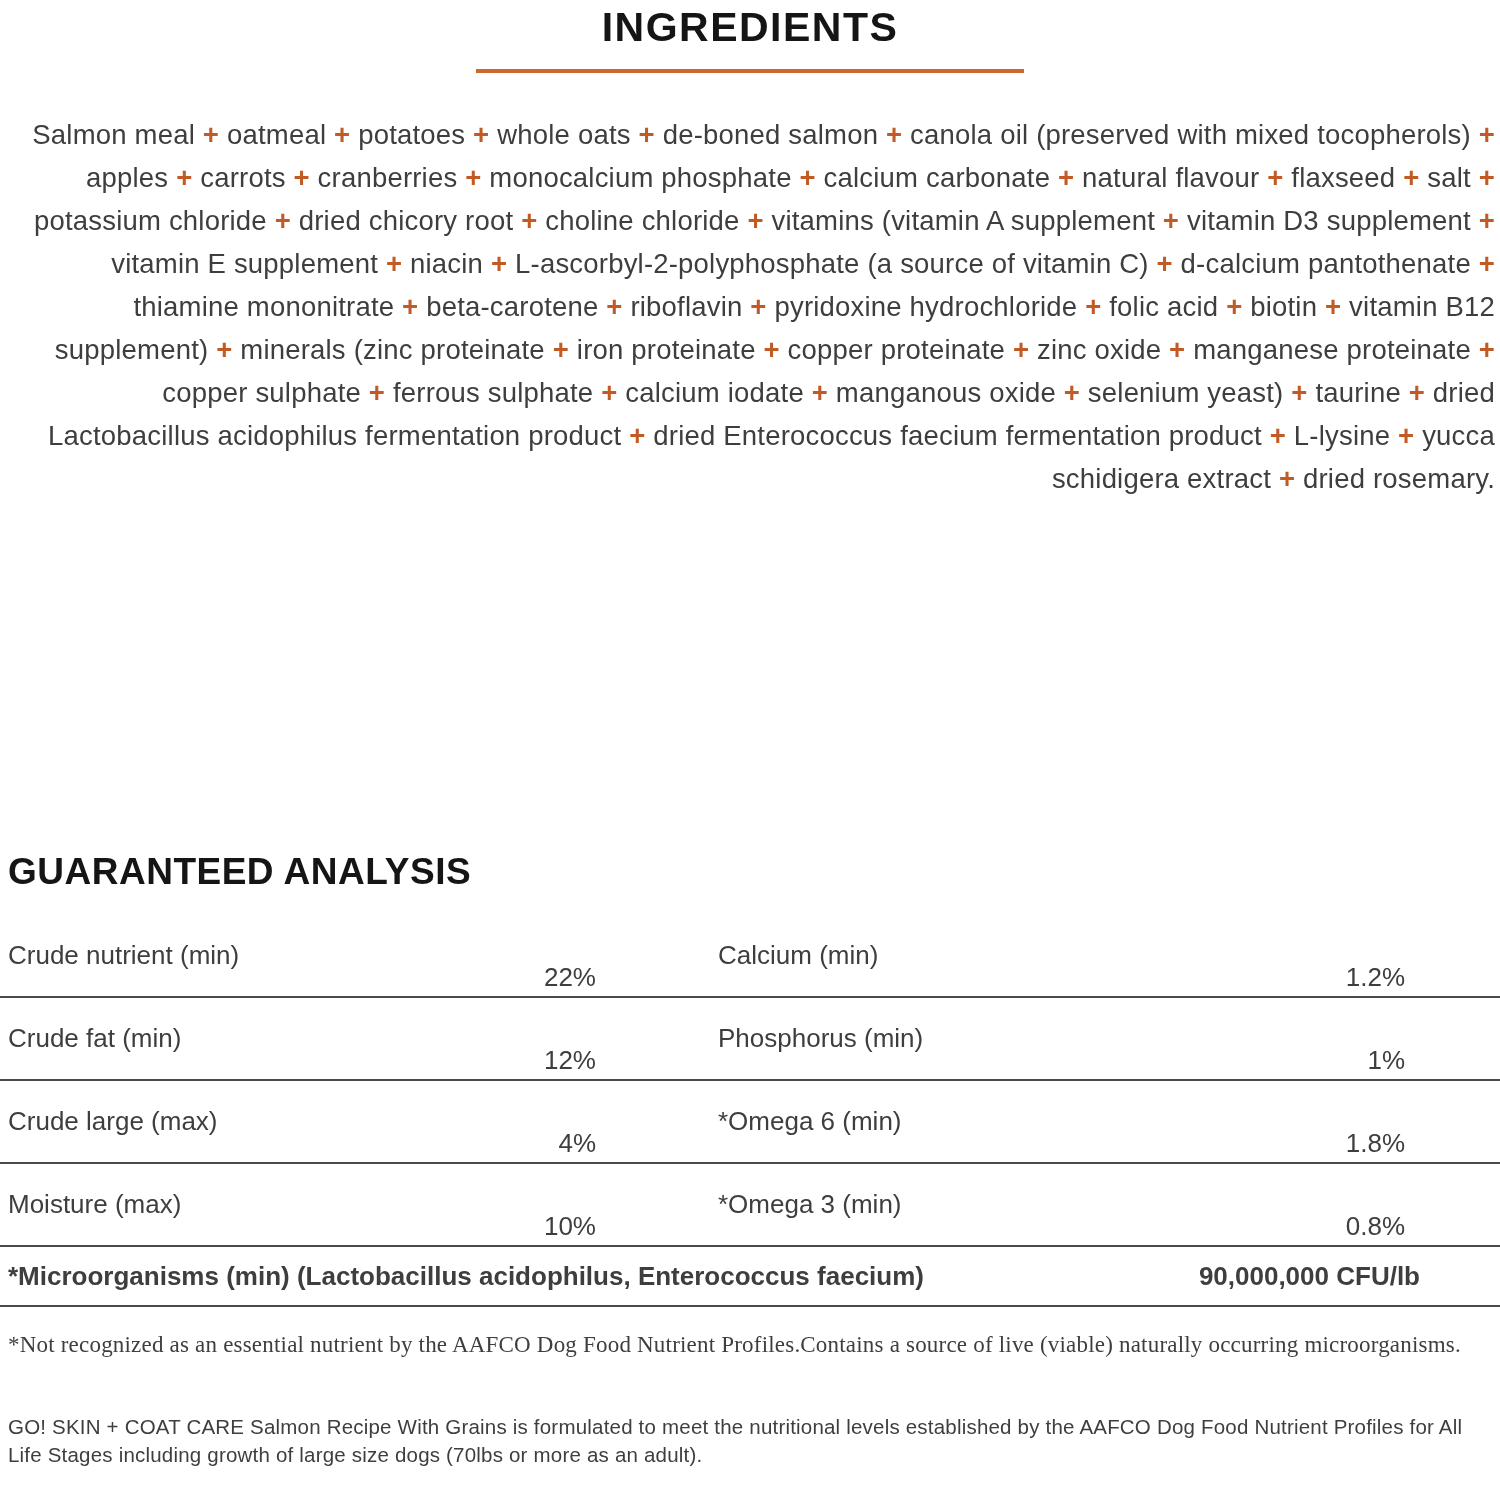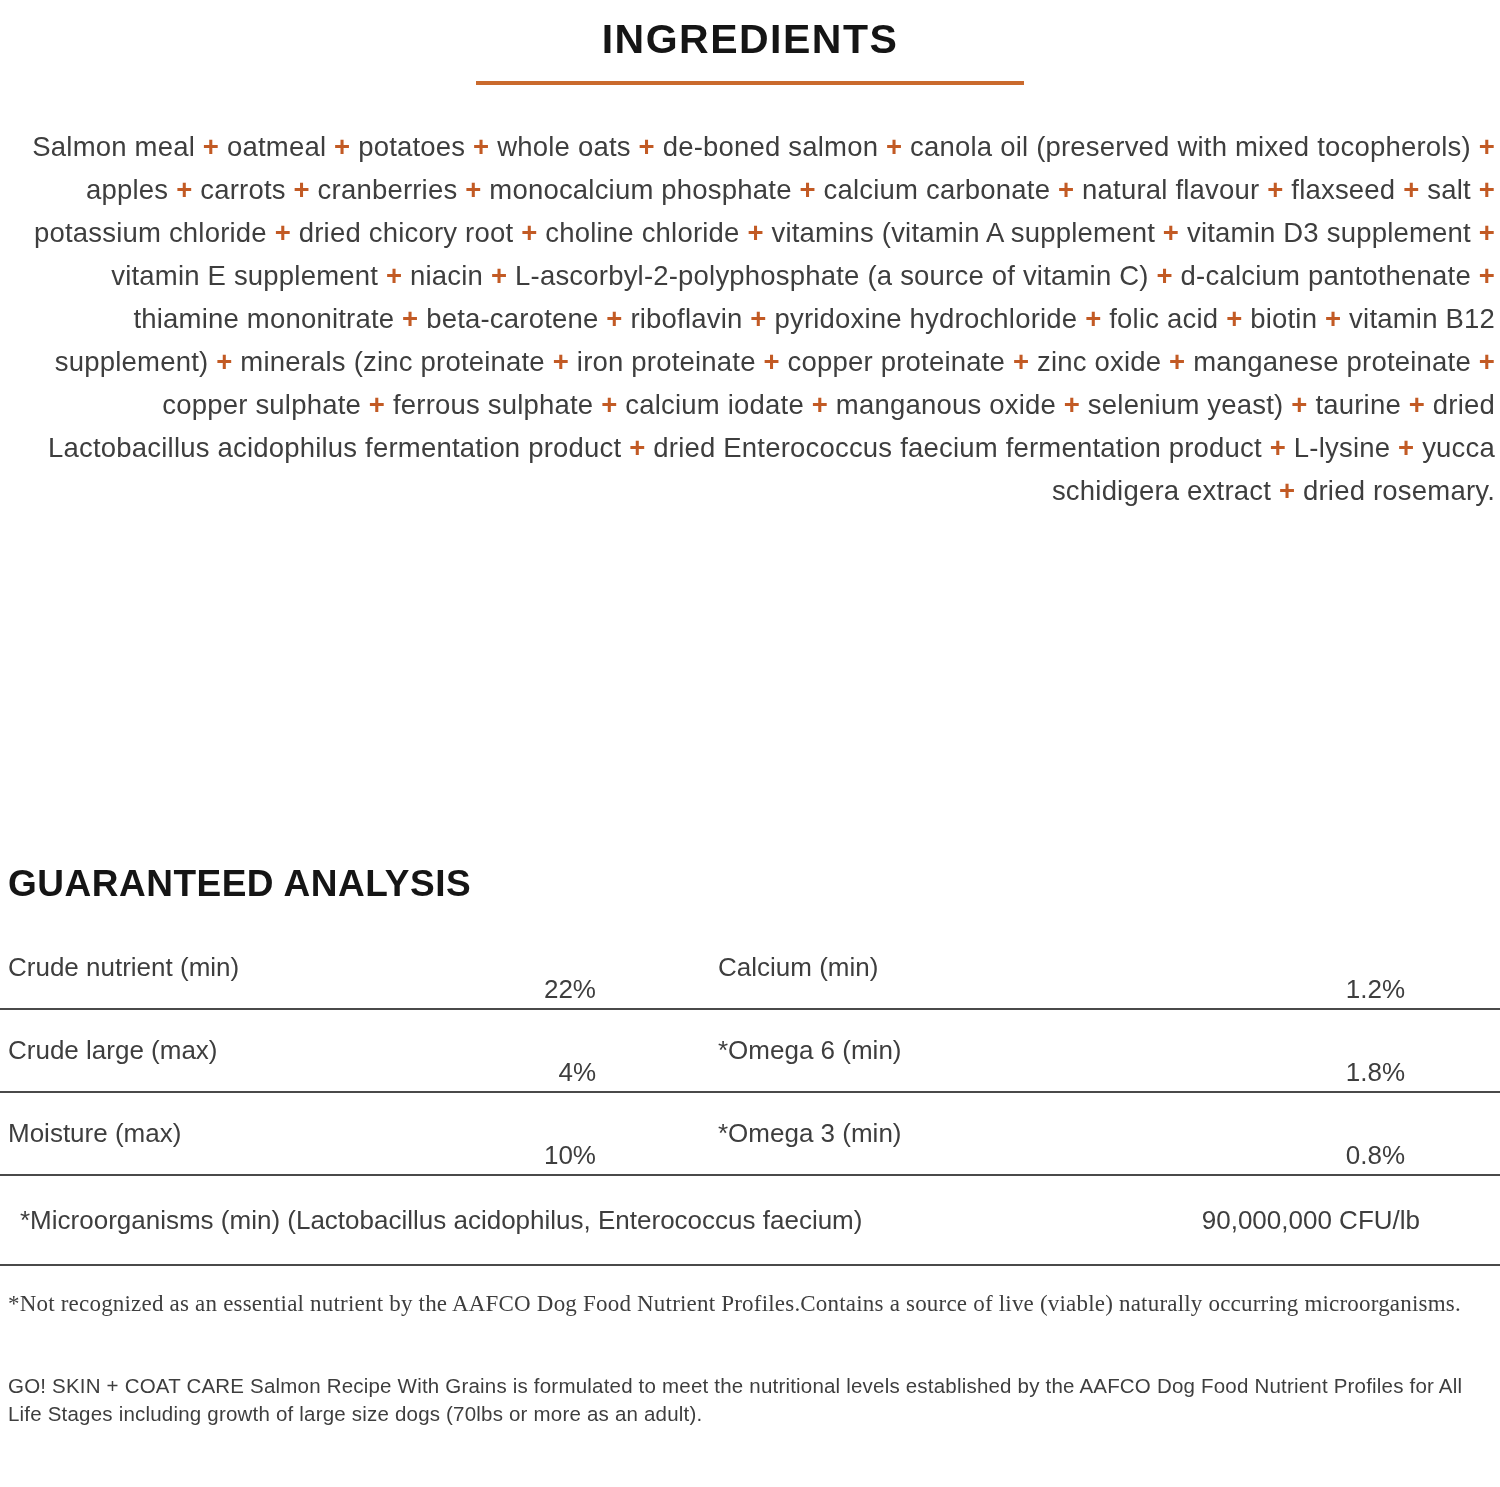--- a/index.html
+++ b/index.html
@@ -15,21 +15,21 @@
     width:1500px;
     height:1487px;
     overflow:hidden;
     background:#ffffff;
     font-family:"Liberation Sans", sans-serif;
     color:var(--body);
   }
 
   
   .ing-title{
-    margin:12px;
+    margin:0;
     padding-top:3px;
     text-align:center;
     font-size:41px;
     line-height:48px;
     font-weight:800;
     letter-spacing:1.5px;
     color:var(--ink);
   }
   .rule{
     width:548px;
@@ -72,28 +72,29 @@
     align-items:center;
     padding:0 95px 0 8px;
     font-size:26px;
     color:var(--body);
   }
   .ga-value{
     text-align:right;
     margin-top:44px;
   }
   .ga-row-full{
-    height:90px;
+    height:60px;
     border-bottom:2px solid var(--divider);
     display:flex;
     align-items:center;
     justify-content:space-between;
-    padding:0 80px 0 20px;
+    padding:0 80px 0 8px;
     font-size:26px;
     color:var(--body);
+    font-weight:bold;
   }
 
   
   .footnote{
     margin:26px 10px 0 8px;
     font-size:23px;
     line-height:24px;
     letter-spacing:0.2px;
     color:var(--body);
     font-family:Liberation Serif, serif;
@@ -121,20 +122,27 @@
   <div class="ga-table">
 
     <div class="ga-row">
       <span>Crude nutrient (min)</span>
       <span class="ga-value">22%</span>
       <span></span>
       <span>Calcium (min)</span>
       <span class="ga-value">1.2%</span>
     </div>
 
+    <div class="ga-row">
+      <span>Crude fat (min)</span>
+      <span class="ga-value">12%</span>
+      <span></span>
+      <span>Phosphorus (min)</span>
+      <span class="ga-value">1%</span>
+    </div>
 
     <div class="ga-row">
       <span>Crude large (max)</span>
       <span class="ga-value">4%</span>
       <span></span>
       <span>*Omega 6 (min)</span>
       <span class="ga-value">1.8%</span>
     </div>
 
     <div class="ga-row">

